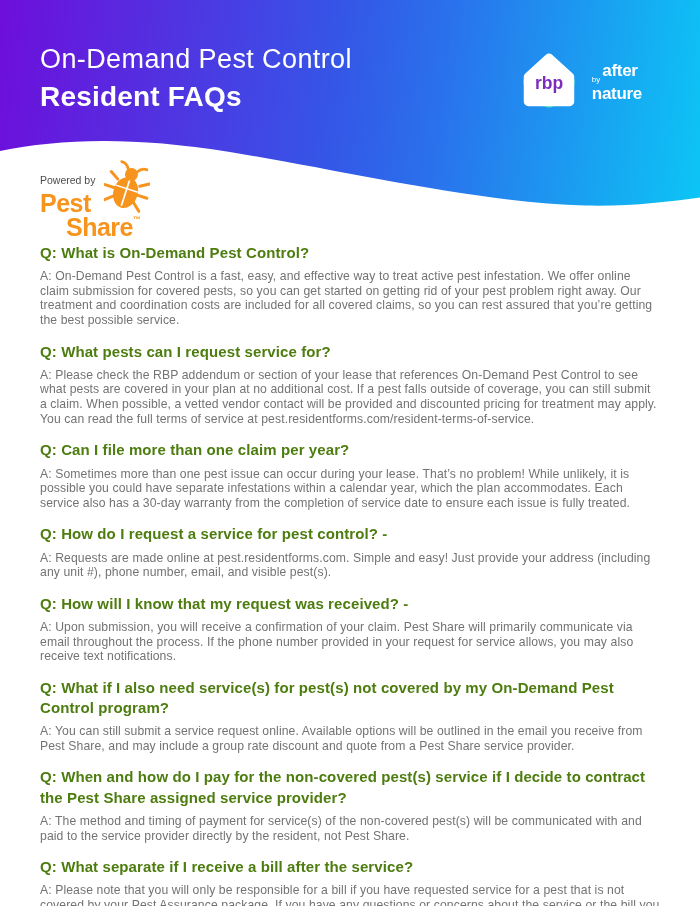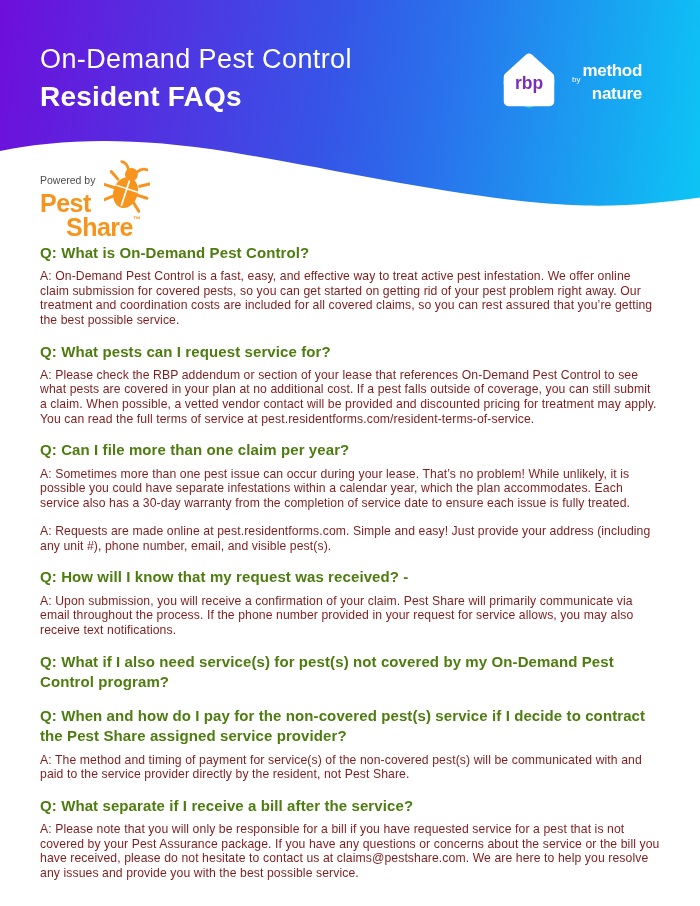--- a/index.html
+++ b/index.html
@@ -52,21 +52,21 @@
   .faq-item { margin-bottom: 14px; }
   .faq-q {
     color: #4d7c0f;
     font-size: 15px;
     font-weight: 700;
     line-height: 1.35;
     margin-bottom: 6px;
     letter-spacing: 0.1px;
   }
   .faq-a {
-    color: #7f1d1d;
+    color: #737373;
     font-size: 12.2px;
     font-weight: 400;
     line-height: 14.6px;
     letter-spacing: 0.1px;
   }
 </style>
 </head>
 <body>
 
 <div class="page">
@@ -79,21 +79,21 @@
 
     <div class="brand-cluster">
       <svg class="rbp-logo" viewBox="0 0 66 66" xmlns="http://www.w3.org/2000/svg">
         <rect x="13.2" y="13.2" width="39.6" height="39.6" rx="7" fill="#2fd9c7" transform="rotate(45 33 33)"></rect>
         <polygon points="13,28 33,10 53,28 53,52 13,52" fill="#ffffff" stroke="#ffffff" stroke-width="9" stroke-linejoin="round"></polygon>
         <text x="33" y="40" text-anchor="middle" font-size="17" font-weight="bold" fill="#7c2dbe">rbp</text>
       </svg>
       <div class="sn-text">
         <div class="sn-row1">
           <span class="sn-by">by</span>
-          <span class="sn-word">method</span>
+          <span class="sn-word">after</span>
         </div>
         <div class="sn-row2 sn-word">nature</div>
       </div>
     </div>
 
     <svg class="wave" viewBox="0 0 700 101" preserveAspectRatio="none" xmlns="http://www.w3.org/2000/svg">
       <path d="M0,22 C60,10 130,7 230,23 C340,41 480,74 585,76.5 C630,77.5 668,73 700,68.5 L700,101 L0,101 Z" fill="#ffffff"></path>
     </svg>
   </div>
 
@@ -130,30 +130,32 @@
       <div class="faq-q">Q: What pests can I request service for?</div>
       <div class="faq-a">A: Please check the RBP addendum or section of your lease that references On-Demand Pest Control to see what pests are covered in your plan at no additional cost. If a pest falls outside of coverage, you can still submit a claim. When possible, a vetted vendor contact will be provided and discounted pricing for treatment may apply. You can read the full terms of service at pest.residentforms.com/resident-terms-of-service.</div>
     </div>
 
     <div class="faq-item">
       <div class="faq-q">Q: Can I file more than one claim per year?</div>
       <div class="faq-a">A: Sometimes more than one pest issue can occur during your lease. That’s no problem! While unlikely, it is possible you could have separate infestations within a calendar year, which the plan accommodates. Each service also has a 30-day warranty from the completion of service date to ensure each issue is fully treated.</div>
     </div>
 
     <div class="faq-item">
+      <div class="faq-q">Q: How do I request a service for pest control? -</div>
       <div class="faq-a">A: Requests are made online at pest.residentforms.com. Simple and easy! Just provide your address (including any unit #), phone number, email, and visible pest(s).</div>
     </div>
 
     <div class="faq-item">
       <div class="faq-q">Q: How will I know that my request was received? -</div>
       <div class="faq-a">A: Upon submission, you will receive a confirmation of your claim. Pest Share will primarily communicate via email throughout the process. If the phone number provided in your request for service allows, you may also receive text notifications.</div>
     </div>
 
     <div class="faq-item">
       <div class="faq-q">Q: What if I also need service(s) for pest(s) not covered by my On-Demand Pest Control program?</div>
+      <div class="faq-a">A: You can still submit a service request online. Available options will be outlined in the email you receive from Pest Share, and may include a group rate discount and quote from a Pest Share service provider.</div>
     </div>
 
     <div class="faq-item">
       <div class="faq-q">Q: When and how do I pay for the non-covered pest(s) service if I decide to contract the Pest Share assigned service provider?</div>
       <div class="faq-a">A: The method and timing of payment for service(s) of the non-covered pest(s) will be communicated with and paid to the service provider directly by the resident, not Pest Share.</div>
     </div>
 
     <div class="faq-item">
       <div class="faq-q">Q: What separate if I receive a bill after the service?</div>
       <div class="faq-a">A: Please note that you will only be responsible for a bill if you have requested service for a pest that is not covered by your Pest Assurance package. If you have any questions or concerns about the service or the bill you have received, please do not hesitate to contact us at claims@pestshare.com. We are here to help you resolve any issues and provide you with the best possible service.</div>

